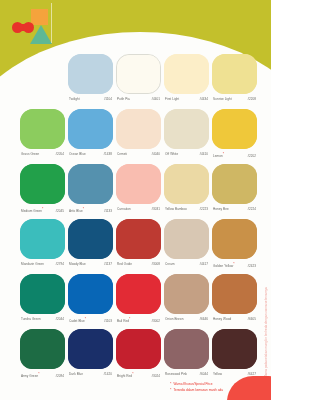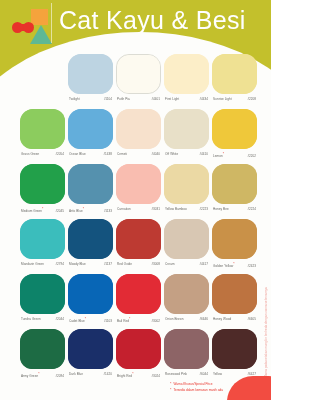--- a/index.html
+++ b/index.html
@@ -210,21 +210,20 @@
     <div id="logo">
       <div class="logo-square"></div>
       <div class="logo-peanut">
         <div class="bar"></div>
         <i class="a"></i>
         <i class="b"></i>
       </div>
       <div class="logo-tri"></div>
     </div>
     <div id="logo-divider"></div>
-    <div id="title">Cat Kayu &amp; Besi</div>
     <div id="header-arc"></div>
   </div>
 
   <div id="grid">
       <div class="row">
         <div class="cell" style="left: 68px;">
           <div class="swatch" style="background: rgb(189, 212, 226);"></div>
           <div class="labels">
             <span class="lbl-name">Twilight</span>
             <span class="lbl-code">#1104</span>

